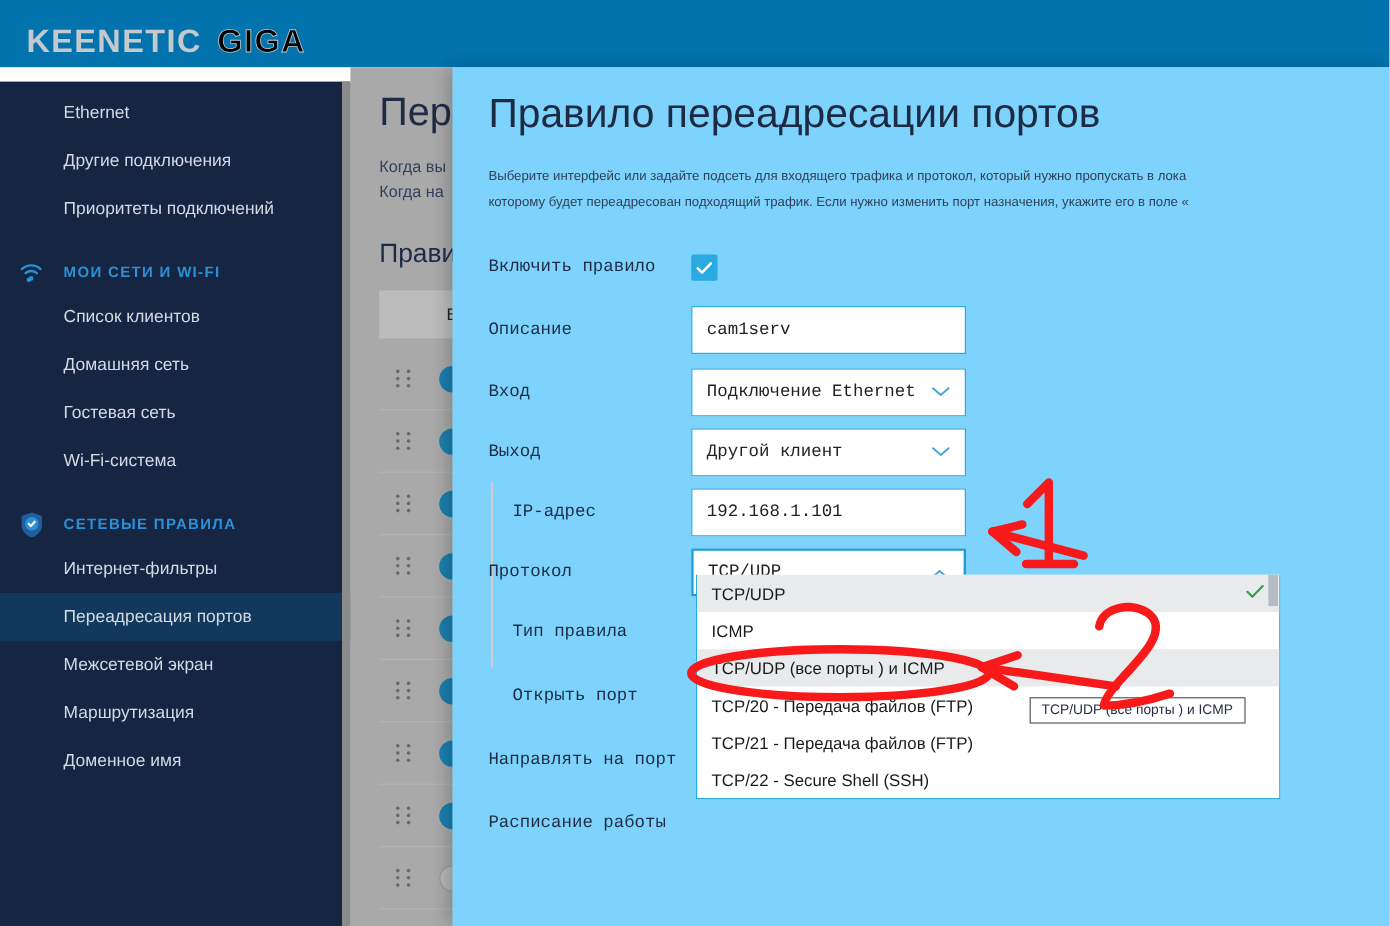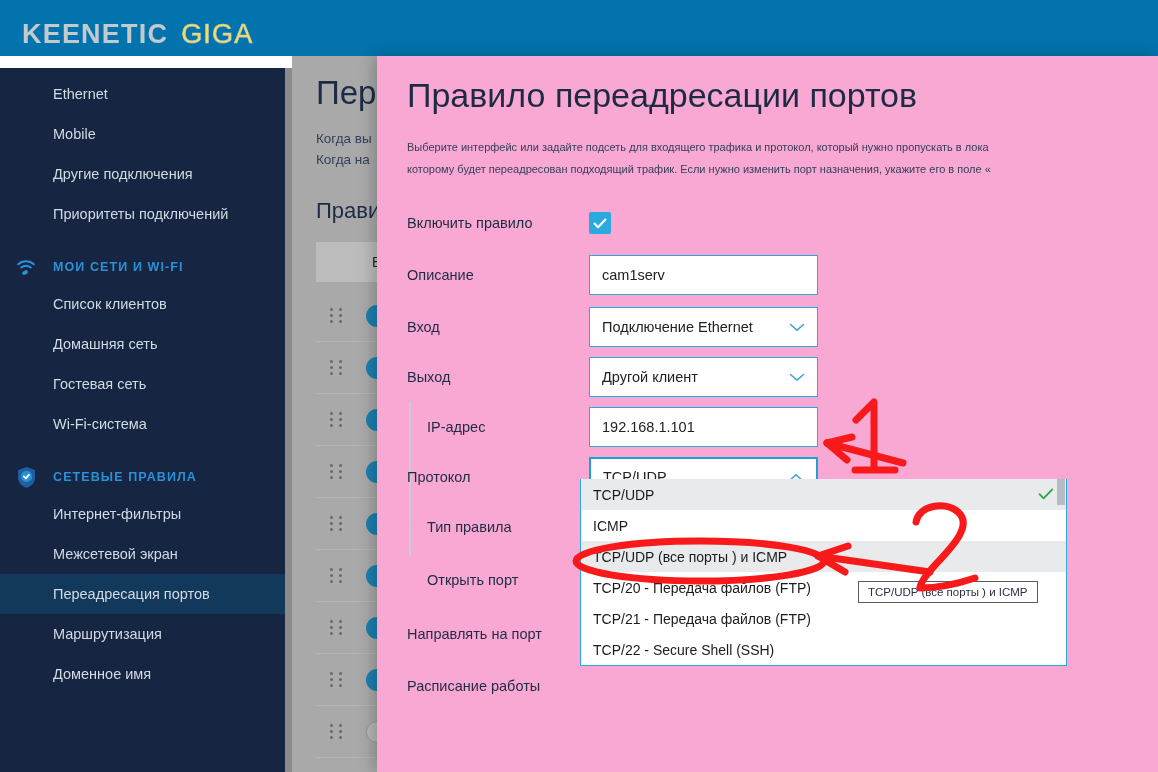--- a/index.html
+++ b/index.html
@@ -16,22 +16,22 @@
     position: absolute; left: 0; top: 0; width: 1158px; height: 56px;
     background: #0273ad;
     display: flex; align-items: center;
   }
   .logo { margin-left: 22px; display: flex; align-items: baseline; gap: 13px; margin-top: 12px; }
   .logo-main {
     font-size: 27px; font-weight: bold; letter-spacing: 1.2px;
     color: #c3c9cd; font-family: "Liberation Sans", sans-serif;
   }
   .logo-sub {
-    font-size: 27px; font-weight: normal; letter-spacing: 1.2px;
-    color: #fde047;
+    font-size: 27px; font-weight: bold; letter-spacing: 1.2px;
+    color: #000000;
     -webkit-text-stroke: 0.7px #b9c3ca;
     font-family: "Liberation Sans", sans-serif;
   }
 
   
   .sidebar {
     position: absolute; left: 0; top: 68px; width: 292px; height: 716px;
     background: #152542; overflow: hidden;
   }
   .side-scroll { position: absolute; right: 0; top: 0; width: 7px; height: 716px; background: #8b8b8b; }
@@ -71,36 +71,36 @@
     border-bottom: 1px solid #b4b4b4; display: flex; align-items: center;
   }
   .grip { width: 14px; margin-left: 14px; display: grid; grid-template-columns: 1fr 1fr; gap: 3px; }
   .grip i { width: 3px; height: 3px; border-radius: 50%; background: #6a6a6a; display: block; }
   .tgl { margin-left: 22px; width: 44px; height: 22px; border-radius: 11px; background: #1b7fae; }
   .tgl.off { background: #b7b7b7; border: 1px solid #9a9a9a; }
 
   
   .modal {
     position: absolute; left: 377px; top: 56px; width: 781px; height: 716px;
-    background: #f9a8d4; box-shadow: -4px 0 14px rgba(0,0,0,0.22);
+    background: #7dd3fc; box-shadow: -4px 0 14px rgba(0,0,0,0.22);
     overflow: hidden;
   }
   .modal-title { position: absolute; left: 30px; top: 20px; font-size: 34px; color: #1d2a44; white-space: nowrap; }
   .modal-desc  { position: absolute; left: 30px; top: 80px; font-size: 11px; color: #33405a; line-height: 22px; white-space: nowrap; }
 
-  .form { position: absolute; left: 30px; top: 142px; width: 751px; }
+  .form { position: absolute; left: 30px; top: 142px; width: 751px; font-family: Liberation Mono, monospace; }
   .row { position: relative; height: 50px; }
   .row .lbl {
     position: absolute; left: 0; top: 50%; transform: translateY(-50%);
     font-size: 14.5px; color: #1e2b45; white-space: nowrap;
   }
   .row.indent .lbl { left: 20px; }
   .indent-bar { position: absolute; left: 2px; top: 0; width: 2px; background: #c9ced6; }
 
-  .ctl { position: absolute; left: 182px; top: 50%; transform: translateY(-50%); }
+  .ctl { position: absolute; left: 169px; top: 50%; transform: translateY(-50%); }
   .field {
     width: 229px; height: 40px; border: 1px solid #29aae1; background: #fff;
     display: flex; align-items: center; padding: 0 12px;
     font-size: 14.5px; color: #222;
   }
   .select { justify-content: space-between; }
   .chev { color: #4aa3d6; font-size: 13px; line-height: 1; }
   .chev.up { transform: rotate(180deg); }
 
   .checkbox {
@@ -140,23 +140,20 @@
     <div class="logo">
       <span class="logo-main">KEENETIC</span>
       <span class="logo-sub">GIGA</span>
     </div>
   </div>
 
   <div class="sidebar">
     <div style="height:6px"></div>
     <div class="nav-item">
         <span>Ethernet</span>
-      </div>
-    <div class="nav-item">
-        <span>Mobile</span>
       </div>
     <div class="nav-item">
         <span>Другие подключения</span>
       </div>
     <div class="nav-item">
         <span>Приоритеты подключений</span>
       </div>
 
     <div class="spacer-sm"></div>
 
@@ -192,25 +189,25 @@
             <path d="M10.5 1 19 4v7.5c0 5-3.6 9-8.5 10.3C5.6 20.5 2 16.5 2 11.5V4Z" fill="#1f5f9e"></path>
             <circle cx="10.5" cy="10.4" r="5.6" fill="#2b91d6"></circle>
             <path d="M7.9 10.4l1.9 2 3.1-3.6" stroke="#fff" stroke-width="1.8" fill="none" stroke-linecap="round" stroke-linejoin="round"></path>
           </svg>
       </span>
       <span>СЕТЕВЫЕ ПРАВИЛА</span>
     </div>
     <div class="nav-item">
         <span>Интернет-фильтры</span>
       </div>
-    <div class="nav-item">
-        <span>Межсетевой экран</span>
-      </div>
     <div class="nav-item active">
         <span>Переадресация портов</span>
+      </div>
+    <div class="nav-item">
+        <span>Межсетевой экран</span>
       </div>
     <div class="nav-item">
         <span>Маршрутизация</span>
       </div>
     <div class="nav-item">
         <span>Доменное имя</span>
       </div>
 
     <div class="spacer-sm"></div>
 

